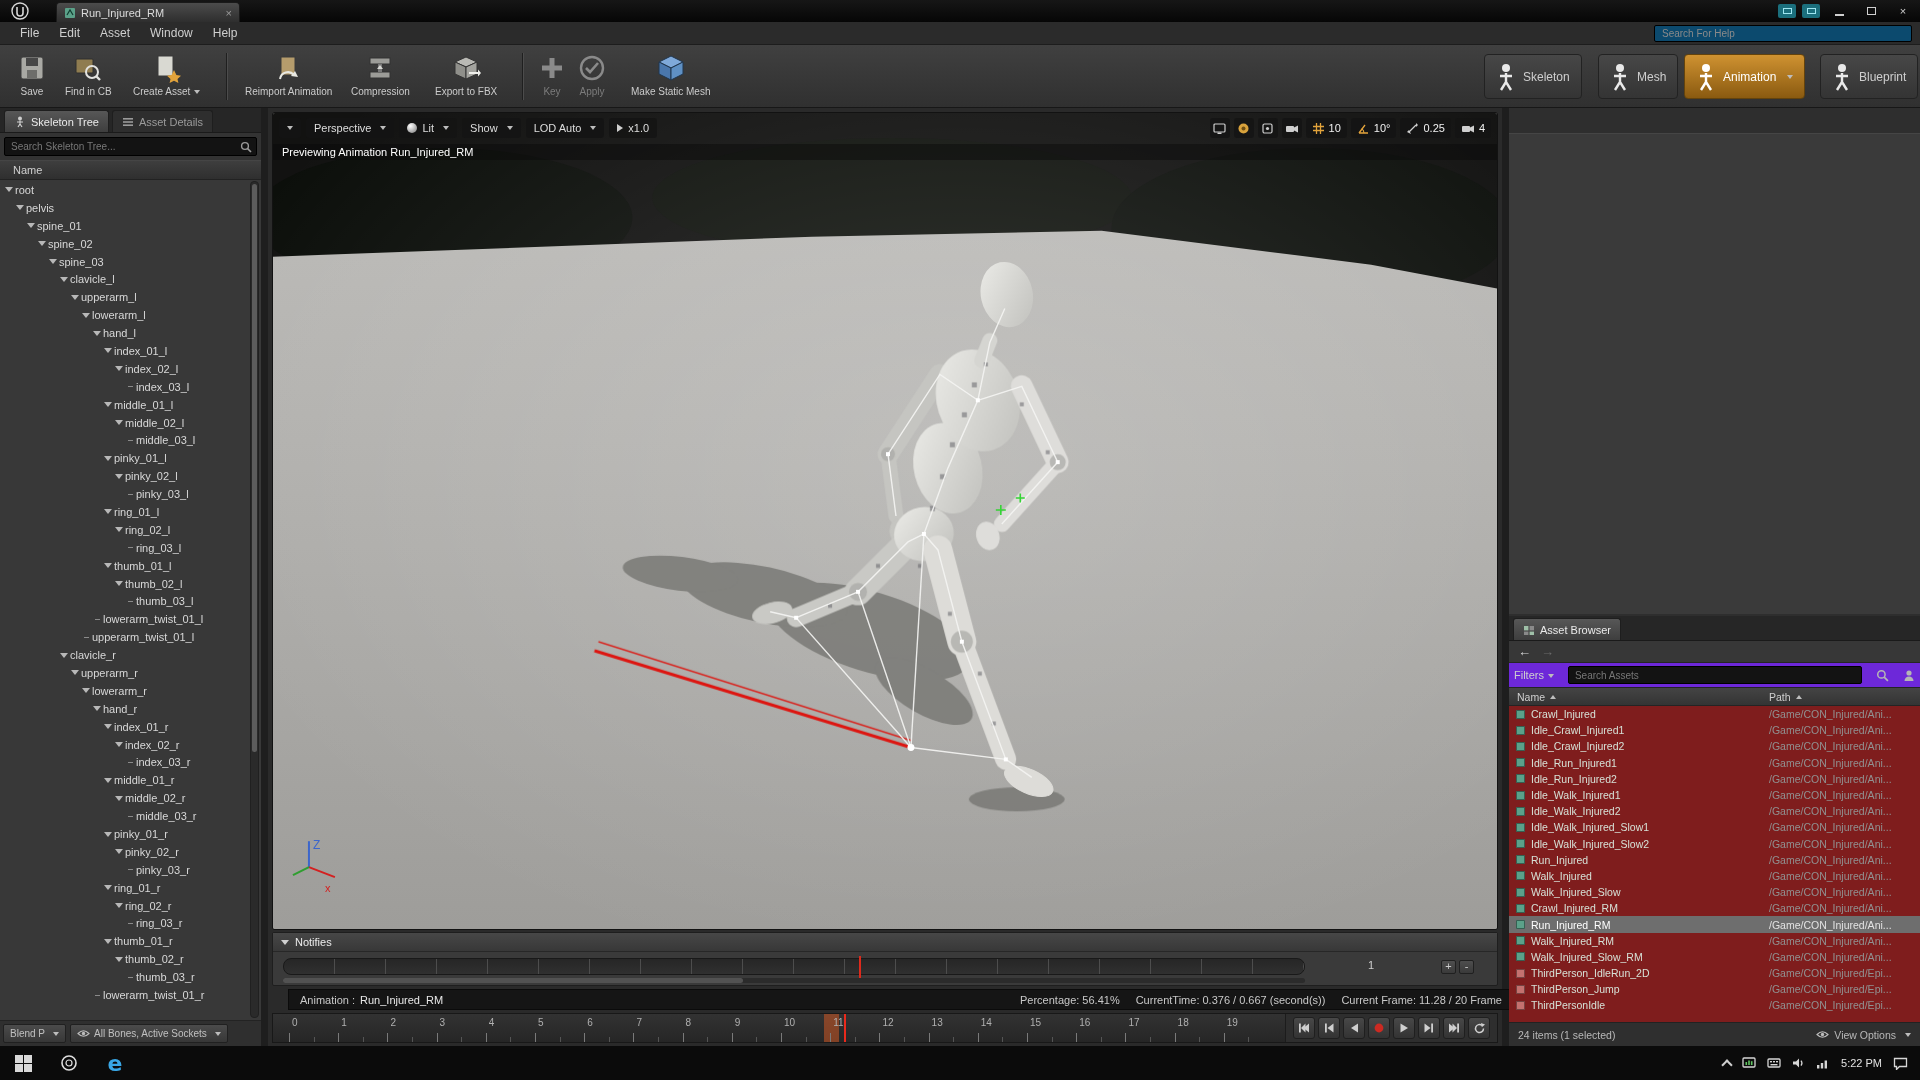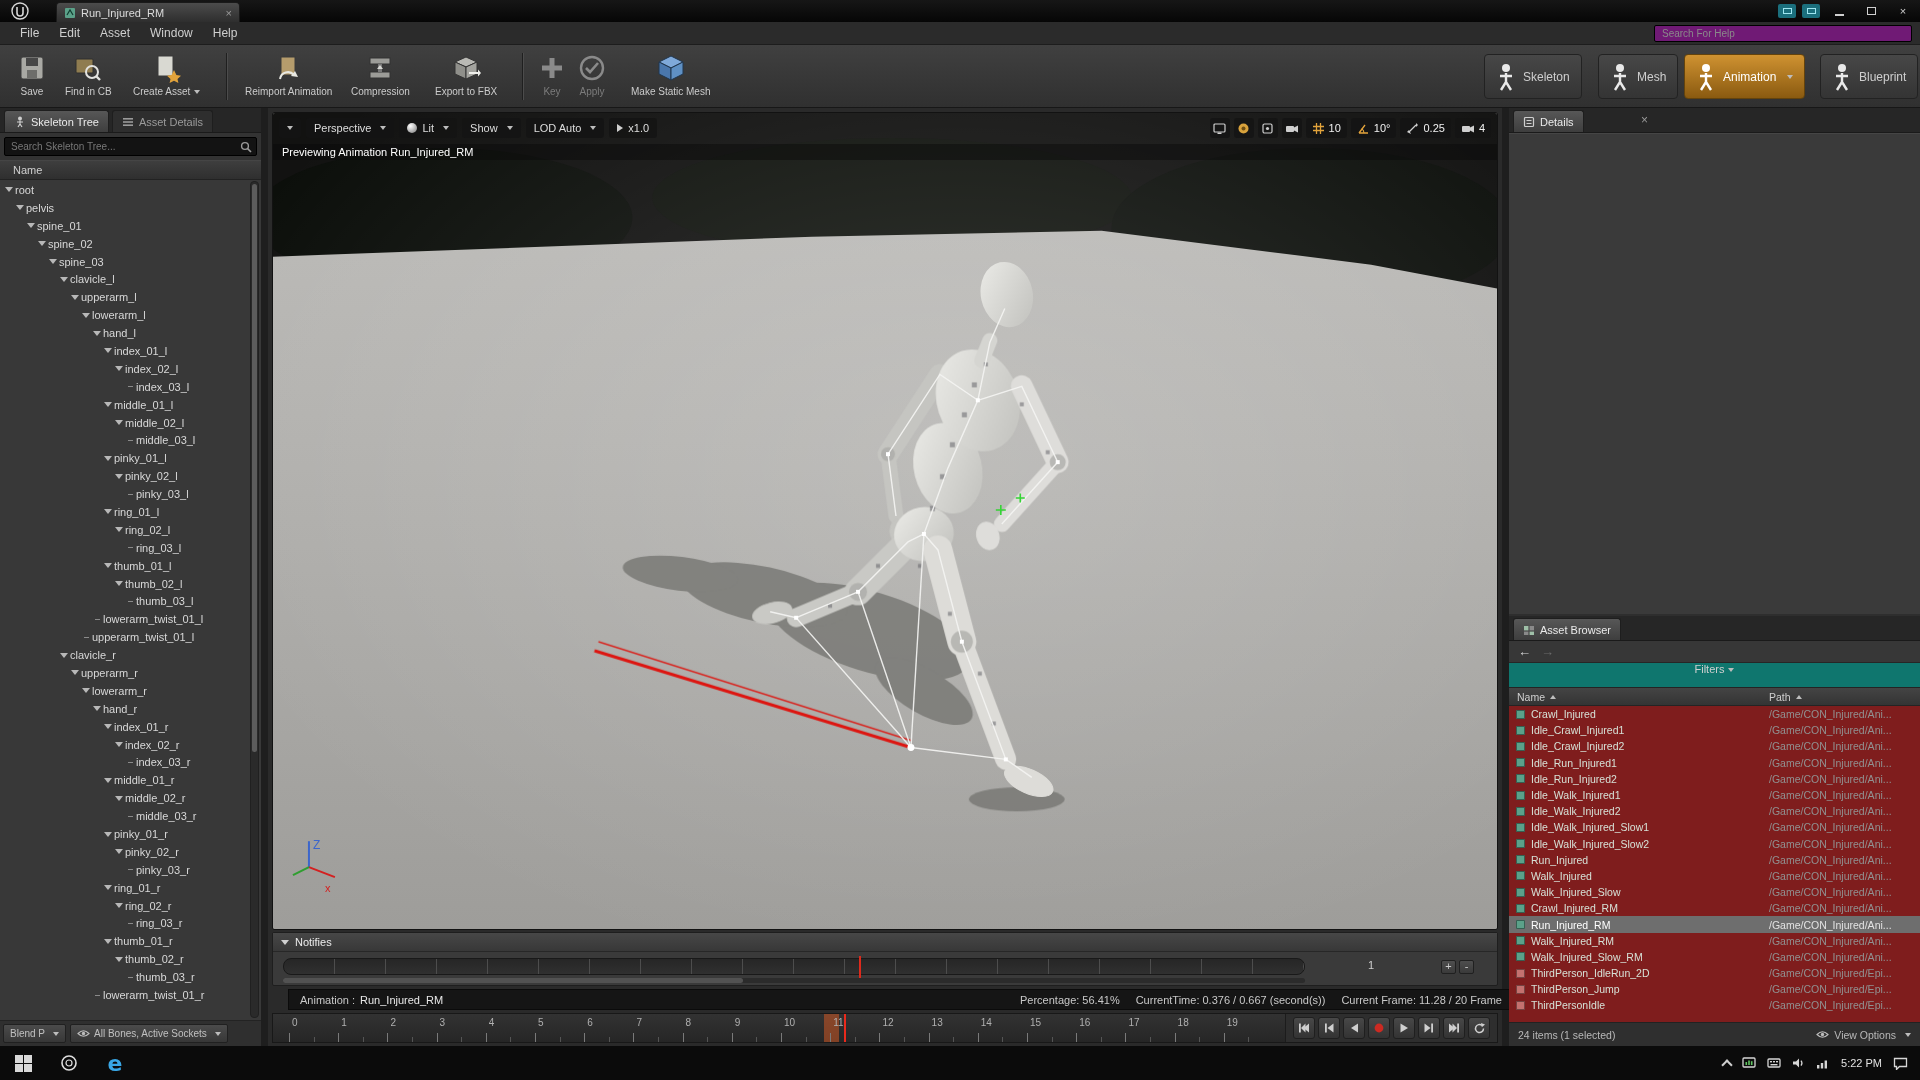--- a/index.html
+++ b/index.html
@@ -16,21 +16,21 @@
   #titlebar-right{position:absolute;right:4px;top:0;height:22px;display:flex;align-items:center;gap:6px;}
   .teal-ico{width:18px;height:14px;background:#1b6f7d;border-radius:2px;display:flex;align-items:center;justify-content:center;}
   .teal-ico i{display:block;width:9px;height:6px;border:1px solid #9fe7f2;}
   .win-btn{width:26px;height:16px;display:flex;align-items:center;justify-content:center;color:#cfcfcf;font-size:11px;}
   .min-glyph{width:9px;height:2px;background:#cfcfcf;margin-top:7px;}
   .max-glyph{width:9px;height:8px;border:1px solid #cfcfcf;}
 
   
   #menubar{position:absolute;top:22px;left:0;right:0;height:23px;background:#2b2b2b;border-bottom:1px solid #1d1d1d;display:flex;align-items:center;padding-left:10px;font-size:12px;color:#cfcfcf;z-index:19;}
   .menu-item{padding:3px 10px;border-radius:2px;}
-  #help-search{position:absolute;right:8px;top:3px;width:258px;height:17px;background:#701a75;border:1px solid #000;border-radius:2px;color:#9a9a9a;font-size:10px;padding:0 7px;outline:none;}
+  #help-search{position:absolute;right:8px;top:3px;width:258px;height:17px;background:#0c4a6e;border:1px solid #000;border-radius:2px;color:#9a9a9a;font-size:10px;padding:0 7px;outline:none;}
   #help-search::placeholder{color:#8a8a8a;}
 
   
   #toolbar{position:absolute;top:45px;left:0;right:0;height:63px;background:linear-gradient(#404040,#303030);border-bottom:1px solid #171717;z-index:18;}
   .tb-btn{position:absolute;top:5px;display:flex;flex-direction:column;align-items:center;gap:3px;color:#cbcbcb;font-size:10px;padding:3px 7px;border-radius:3px;white-space:nowrap;}
   .tb-btn.disabled{color:#7c7c7c;}
   .tb-btn .ic{width:30px;height:30px;display:block;}
   .tb-sep{position:absolute;top:8px;width:1px;height:47px;background:#1f1f1f;box-shadow:1px 0 0 #4c4c4c;}
   .caret{display:inline-block;width:0;height:0;border-left:3.5px solid transparent;border-right:3.5px solid transparent;border-top:4px solid #bdbdbd;margin-left:4px;vertical-align:middle;}
   .mode-btn{position:absolute;top:9px;height:45px;display:flex;align-items:center;gap:7px;padding:0 11px;border-radius:4px;background:linear-gradient(#474747,#343434);border:1px solid #222;color:#cfcfcf;font-size:12px;}
@@ -106,21 +106,21 @@
   .tr-btn{width:22px;height:22px;background:linear-gradient(#484848,#333);border:1px solid #1f1f1f;border-radius:3px;display:flex;align-items:center;justify-content:center;}
 
   
   #right-panel{position:absolute;left:1509px;right:0;top:0;bottom:0;background:#2e2e2e;}
   #details-body{position:absolute;top:25px;left:0;right:0;height:481px;background:#3a3a3a;border-top:1px solid #454545;}
   #details-close{position:absolute;left:132px;top:5px;color:#9a9a9a;font-size:12px;}
   #asset-browser{position:absolute;top:508px;left:0;right:0;bottom:0;display:flex;flex-direction:column;background:#313131;}
   #ab-nav{height:22px;display:flex;align-items:center;gap:10px;padding:0 9px;background:#373737;border-bottom:1px solid #262626;font-size:13px;}
   .nav-arrow{color:#d8d8d8;}
   .nav-arrow.disabled{color:#6a6a6a;}
-  #ab-filter-row{height:25px;display:flex;align-items:center;gap:22px;padding:0 5px;background:#0f766e;border-bottom:1px solid #242424;font-size:11px;color:#cfcfcf;flex-direction:column;}
+  #ab-filter-row{height:25px;display:flex;align-items:center;gap:14px;padding:0 5px;background:#6d28d9;border-bottom:1px solid #242424;font-size:11px;color:#cfcfcf;}
   #ab-filter-row .search-box{flex:1;height:18px;}
   #ab-cols{height:18px;display:flex;align-items:center;background:linear-gradient(#444,#343434);border-bottom:1px solid #242424;font-size:10.5px;color:#cfcfcf;}
   .col-name{width:260px;padding-left:8px;display:flex;align-items:center;gap:5px;}
   .col-path{flex:1;display:flex;align-items:center;gap:5px;}
   .sort-tri{width:0;height:0;border-left:3.5px solid transparent;border-right:3.5px solid transparent;border-bottom:4px solid #bdbdbd;display:inline-block;}
   #asset-rows{flex:1;background:#7f1d1d;overflow:hidden;}
   .asset-row{height:16.2px;display:flex;align-items:center;font-size:10.5px;color:#d6e0d6;white-space:nowrap;}
   .asset-row.selected{background:#6e6e6e;color:#fff;}
   .asset-row.selected .asset-path{color:#e2e2e2;}
   .asset-icon{width:9px;height:9px;margin:0 6px 0 7px;border-radius:1px;flex:0 0 auto;}
@@ -918,31 +918,20 @@
               <svg width="13" height="13" viewBox="0 0 13 13">
                 <path d="M10.5,6.5 a4,4 0 1 1 -1.5,-3.1" fill="none" stroke="#cfcfcf" stroke-width="1.5"></path>
                 <polygon points="8,1 12,2.5 8.8,5.2" fill="#cfcfcf"></polygon>
               </svg>
             </div>
         </div>
       </div>
     </div>
 
     <div id="right-panel">
-      <div class="tabbar" style="position:relative;">
-        <div class="panel-tab active">
-          <svg class="tab-ico" viewBox="0 0 12 12">
-              <rect x="1.5" y="1.5" width="9" height="9" rx="1" fill="none" stroke="#cfcfcf" stroke-width="1.2"></rect>
-              <line x1="3.5" y1="4.5" x2="8.5" y2="4.5" stroke="#cfcfcf"></line>
-              <line x1="3.5" y1="7.5" x2="8.5" y2="7.5" stroke="#cfcfcf"></line>
-            </svg>
-          <span>Details</span>
-        </div>
-        <span id="details-close" class="x-icon"></span>
-      </div>
       <div id="details-body"></div>
 
       <div id="asset-browser">
         <div class="tabbar">
           <div class="panel-tab active">
             <svg class="tab-ico" viewBox="0 0 12 12">
                 <rect x="1" y="2" width="4.4" height="4.4" fill="#9fc0a8"></rect>
                 <rect x="6.6" y="2" width="4.4" height="4.4" fill="#8a8a8a"></rect>
                 <rect x="1" y="7.6" width="4.4" height="3.4" fill="#8a8a8a"></rect>
                 <rect x="6.6" y="7.6" width="4.4" height="3.4" fill="#9fc0a8"></rect>

